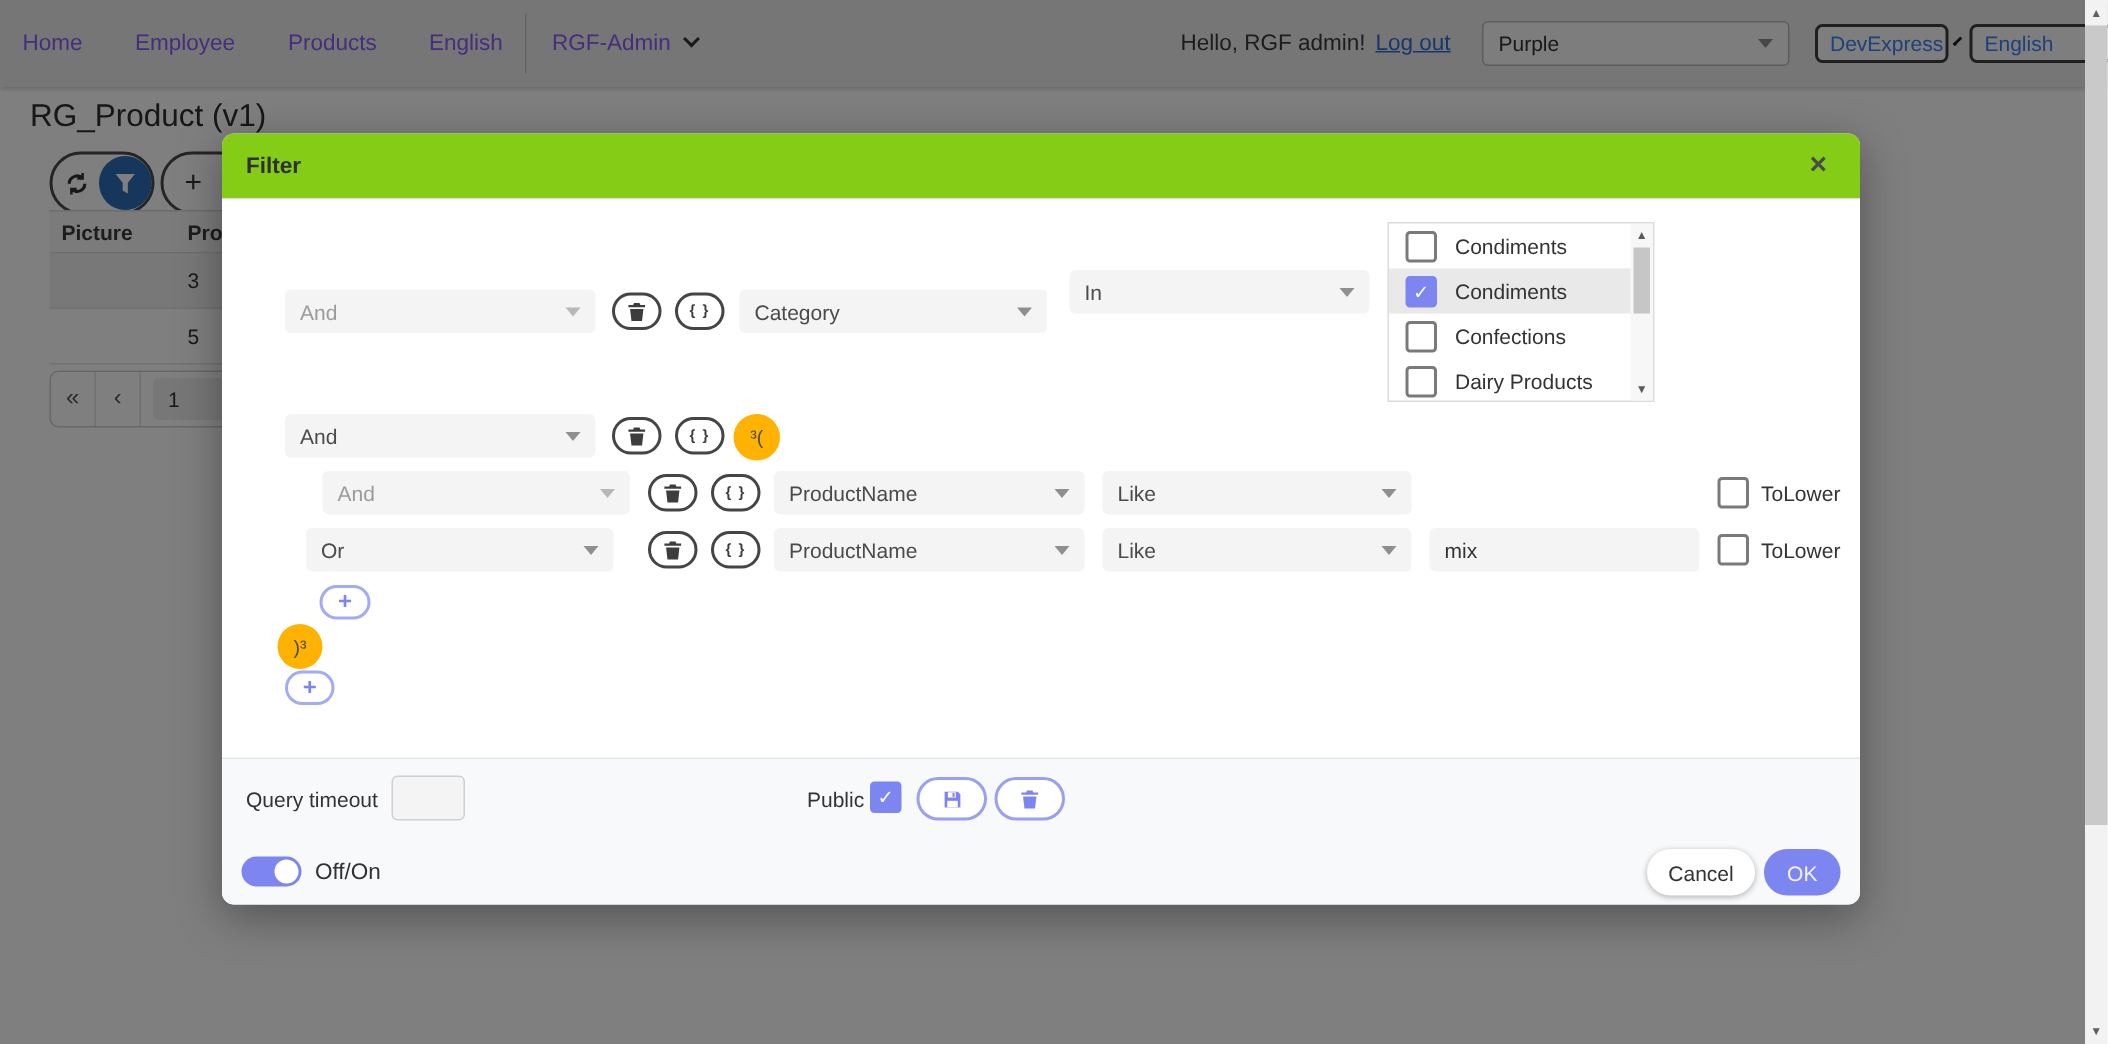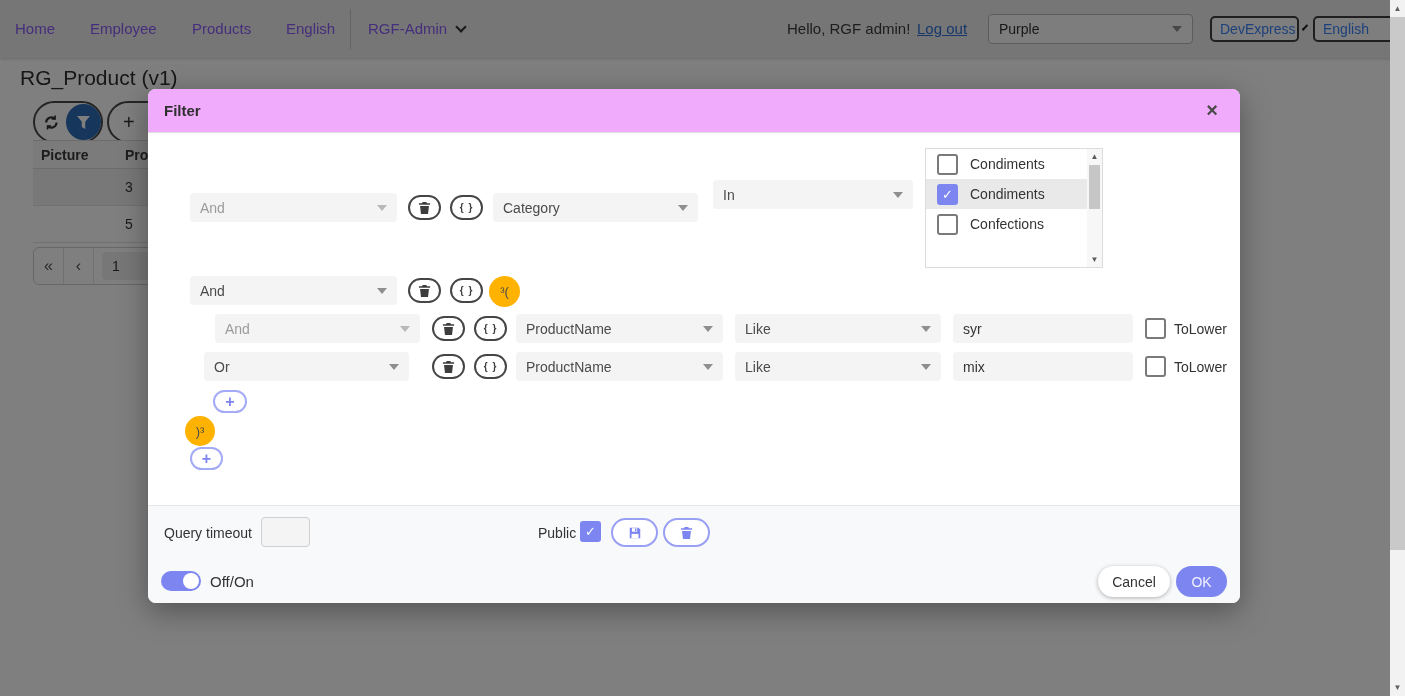--- a/index.html
+++ b/index.html
@@ -42,21 +42,21 @@
   .pager-input { width:56px; height:28px; background:#efefef; border:none; border-radius:4px;
     margin-left:8px; padding-left:10px; font-size:14px; color:#333; }
 
   
   .overlay { position:absolute; left:0; top:0; width:1390px; height:696px;
     background:rgba(0,0,0,.5); z-index:10; }
 
   
   .modal { position:absolute; left:148px; top:89px; width:1092px; height:514px;
     background:#fff; border-radius:8px; box-shadow:0 8px 30px rgba(0,0,0,.35); z-index:20; }
-  .m-head { position:absolute; left:0; top:0; width:100%; height:44px; background:#f0abfc;
+  .m-head { position:absolute; left:0; top:0; width:100%; height:44px; background:#84cc16;
     border-radius:8px 8px 0 0; border-bottom:1px solid #dedede; display:flex; align-items:center;
     padding:0 16px; font-size:15px; font-weight:700; color:#2f2f2f; }
   .m-close { position:absolute; right:22px; top:11px; font-size:20px; color:#4a4a4a;
     cursor:pointer; line-height:20px; }
 
   .dxsel { position:absolute; height:29px; background:#f4f4f4; border-radius:4px;
     display:flex; align-items:center; padding:0 10px; font-size:14px; color:#4b4b4b; cursor:pointer; }
   .dxsel.disabled { color:#9b9b9b; }
   .dd-arrow { margin-left:auto; width:0; height:0; border-left:5px solid transparent;
     border-right:5px solid transparent; border-top:6px solid #8f8f8f; }
@@ -222,20 +222,24 @@
       <span>Condiments</span>
     </div>
     <div class="list-item selected">
       <span class="cb checked"></span>
       <span>Condiments</span>
     </div>
     <div class="list-item">
       <span class="cb"></span>
       <span>Confections</span>
     </div>
+    <div class="list-item">
+      <span class="cb"></span>
+      <span>Dairy Products</span>
+    </div>
     <div class="list-scroll">
       <span class="mini-arrow" style="top:3px">▲</span>
       <span class="list-thumb"></span>
       <span class="mini-arrow" style="bottom:3px">▼</span>
     </div>
   </div>
 
   <div class="dxsel" style="left:42px; top:187px; width:207px">
     <span>And</span>
     <span class="dd-arrow"></span>
@@ -263,21 +267,20 @@
     <span class="braces">{ }</span>
   </div>
   <div class="dxsel" style="left:368px; top:225px; width:207px">
     <span>ProductName</span>
     <span class="dd-arrow"></span>
   </div>
   <div class="dxsel" style="left:587px; top:225px; width:206px">
     <span>Like</span>
     <span class="dd-arrow"></span>
   </div>
-  <input class="text-input" style="left: 805px; top: 225px; width: 180px;" value="syr">
   <span class="cb abs" style="left:997px; top:229px"></span>
   <span class="cb-label abs" style="left:1026px; top:232px">ToLower</span>
 
   <div class="dxsel" style="left:56px; top:263px; width:205px">
     <span>Or</span>
     <span class="dd-arrow"></span>
   </div>
   <div class="icon-pill" style="left:284px; top:265px">
     <svg width="13" height="14" viewBox="0 0 14 15">
       <path d="M5 1h4l.6 1.4H13V4H1V2.4h3.4zM2.2 5.4h9.6L10.8 14H3.2z" fill="#3d3d3d"></path>

